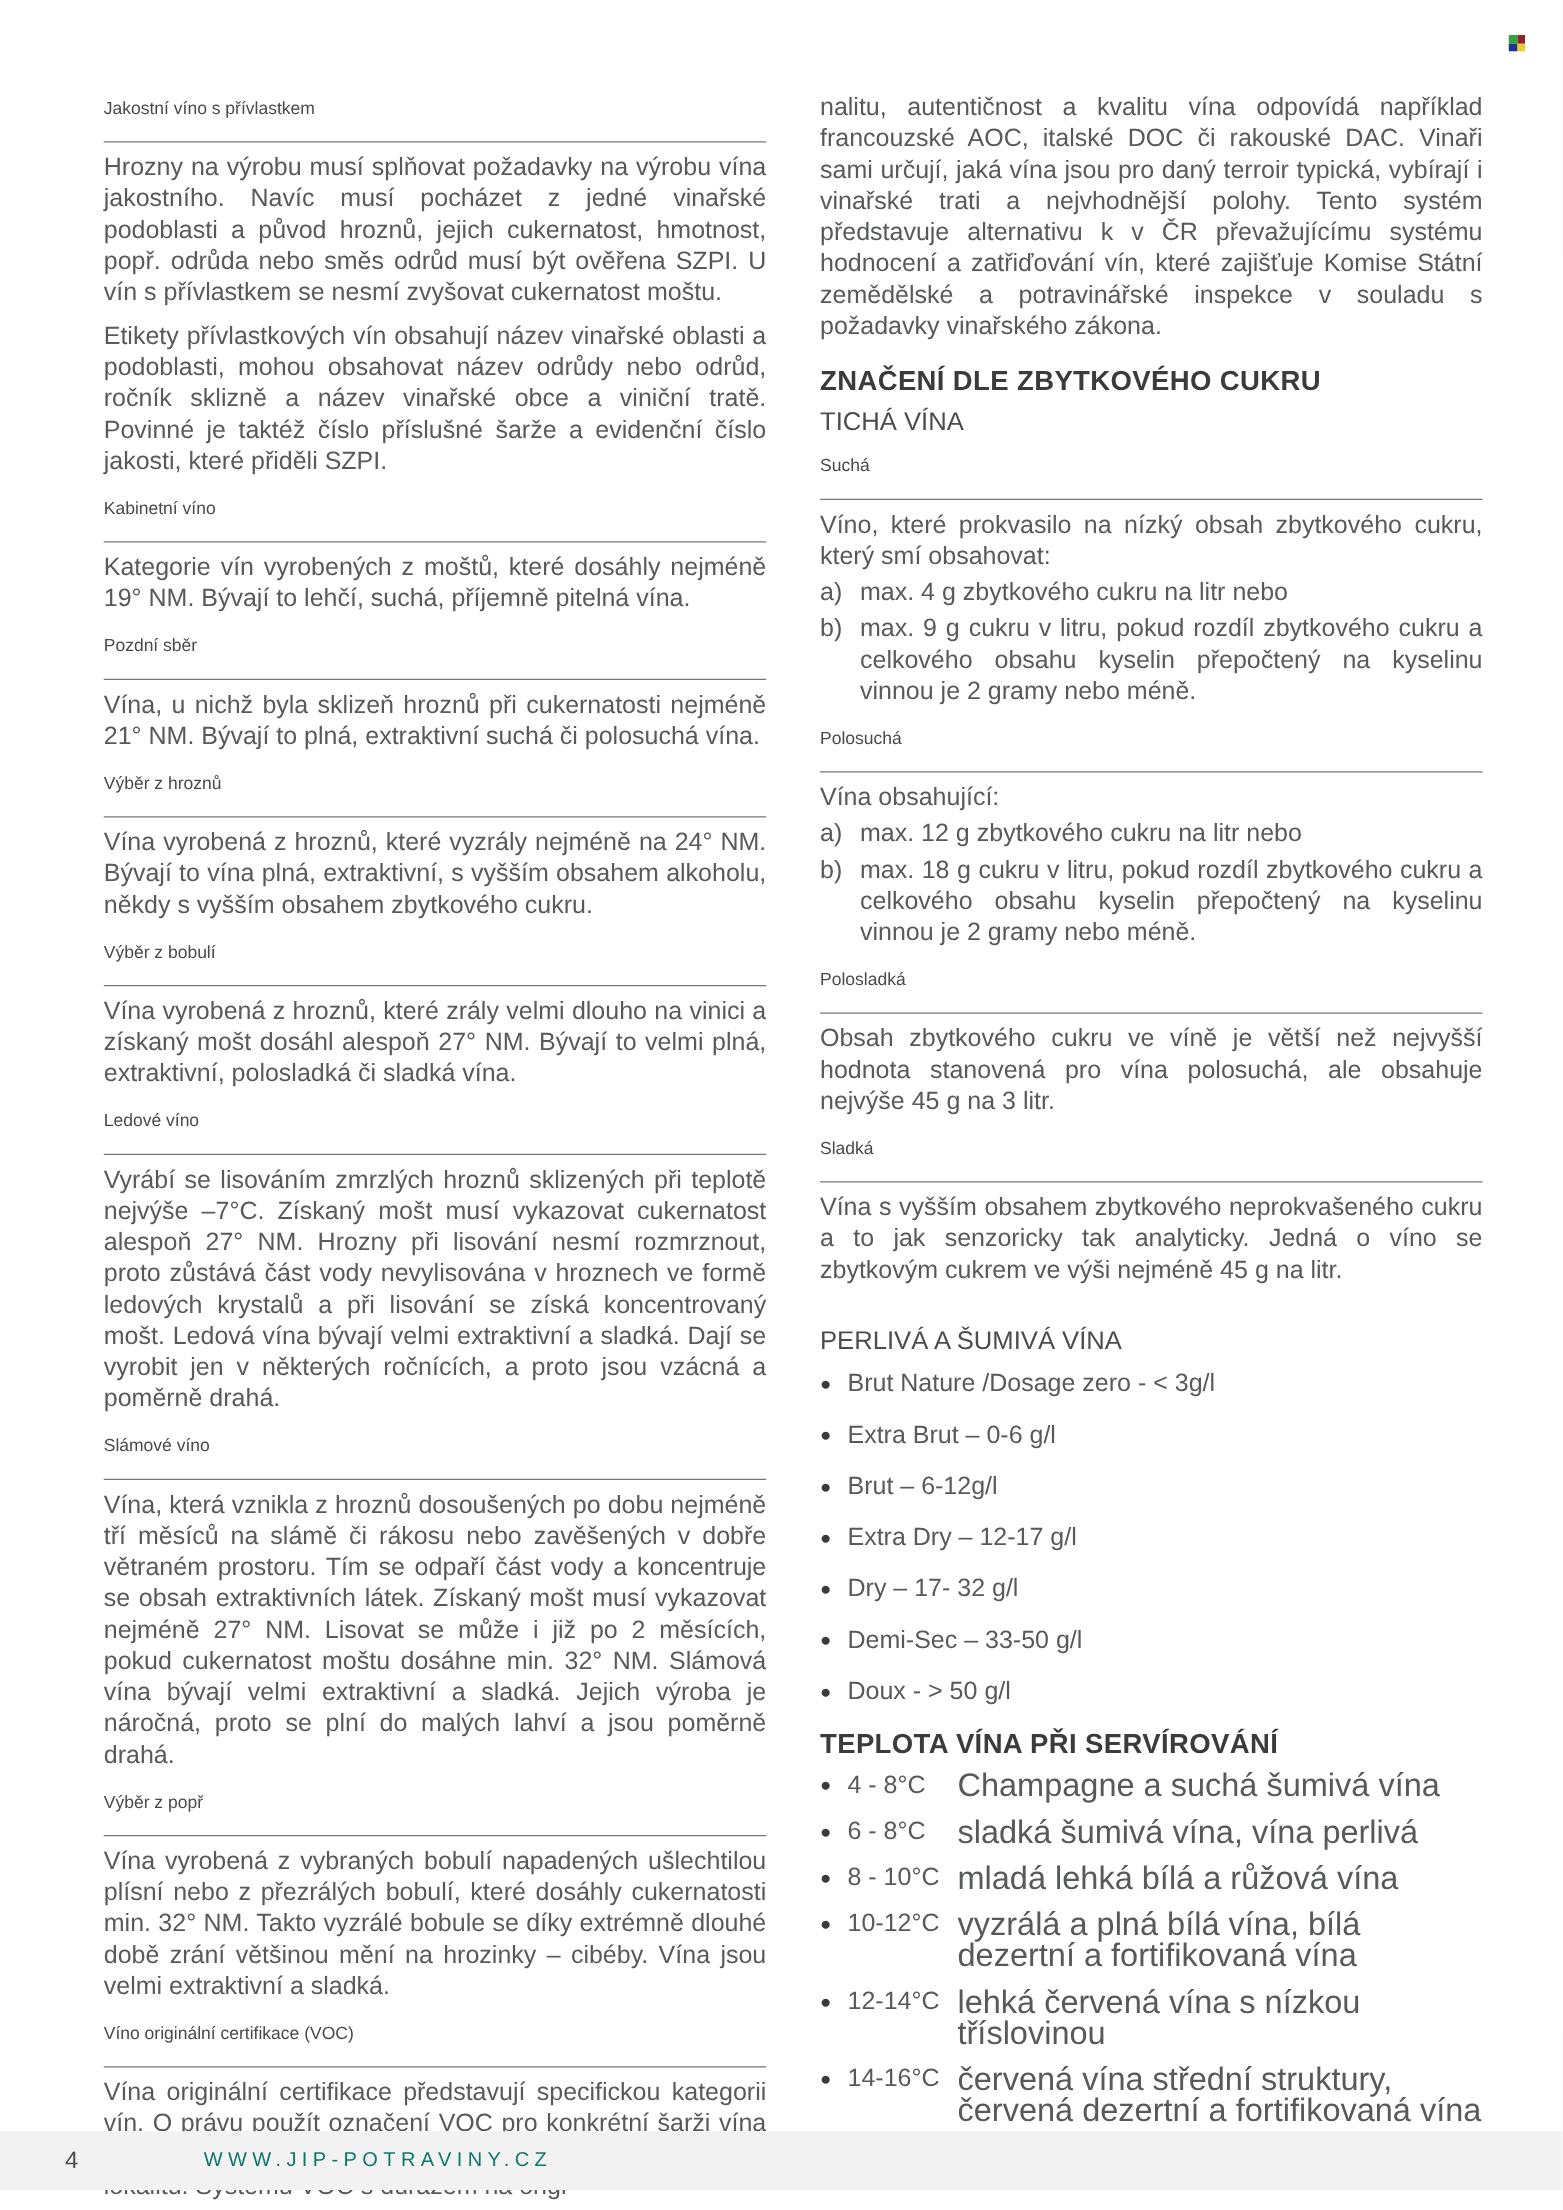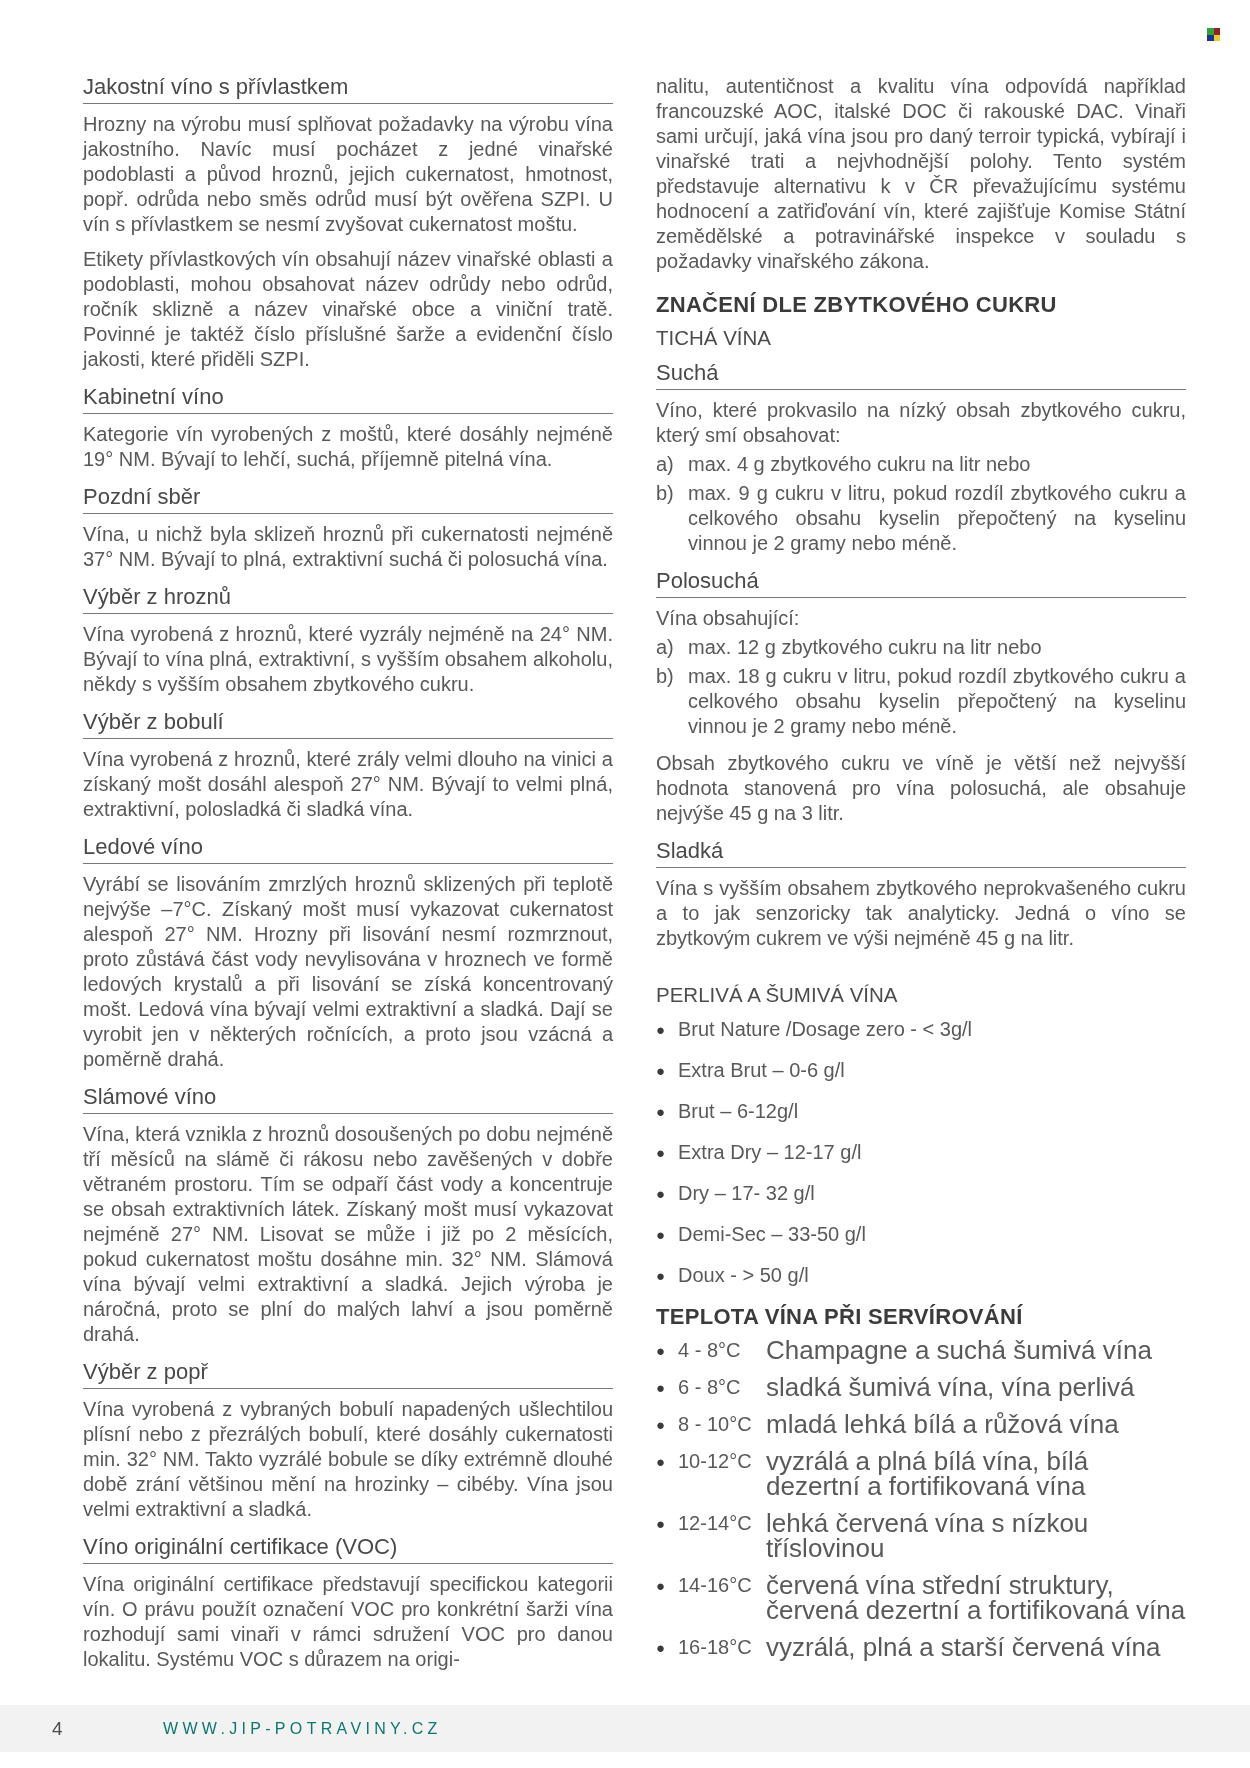--- a/index.html
+++ b/index.html
@@ -25,24 +25,24 @@
     font-size:20px;
     line-height:25px;
     text-align:justify;
     color:#58595b;
     margin:0 0 10px 0;
   }
   .body-text:last-child{margin-bottom:0;}
   .section{margin-top:12px;}
   .section:first-child{margin-top:0;}
   .section-heading{
-    font-size:22px;
+    font-size:14px;
     line-height:25px;
     color:#48494b;
-    padding-bottom:4px;
+    padding-bottom:14px;
     border-bottom:1px solid #77787b;
     margin-bottom:8px;
   }
   .big-title{
     font-size:22px;
     font-weight:bold;
     letter-spacing:0.3px;
     color:#3b3b3d;
     margin:18px 0 8px 0;
   }
@@ -122,21 +122,21 @@
         <p class="body-text">Etikety přívlastkových vín obsahují název vinařské oblasti a podoblasti, mohou obsahovat název odrůdy nebo odrůd, ročník sklizně a název vinařské obce a viniční tratě. Povinné je taktéž číslo příslušné šarže a evidenční číslo jakosti, které přiděli SZPI.</p>
       </div>
 
       <div class="section">
         <div class="section-heading">Kabinetní víno</div>
         <p class="body-text">Kategorie vín vyrobených z moštů, které dosáhly nejméně 19° NM. Bývají to lehčí, suchá, příjemně pitelná vína.</p>
       </div>
 
       <div class="section">
         <div class="section-heading">Pozdní sběr</div>
-        <p class="body-text">Vína, u nichž byla sklizeň hroznů při cukernatosti nejméně 37° NM. Bývají to plná, extraktivní suchá či polosuchá vína.</p>
+        <p class="body-text">Vína, u nichž byla sklizeň hroznů při cukernatosti nejméně 21° NM. Bývají to plná, extraktivní suchá či polosuchá vína.</p>
       </div>
 
       <div class="section">
         <div class="section-heading">Výběr z hroznů</div>
         <p class="body-text">Vína vyrobená z hroznů, které vyzrály nejméně na 24° NM. Bývají to vína plná, extraktivní, s vyšším obsahem alkoholu, někdy s vyšším obsahem zbytkového cukru.</p>
       </div>
 
       <div class="section">
         <div class="section-heading">Výběr z bobulí</div>
         <p class="body-text">Vína vyrobená z hroznů, které zrály velmi dlouho na vinici a získaný mošt dosáhl alespoň 27° NM. Bývají to velmi plná, extraktivní, polosladká či sladká vína.</p>
@@ -191,20 +191,21 @@
           <span class="ab-label">a)</span>
           <span class="ab-text">max. 12 g zbytkového cukru na litr nebo</span>
         </div>
         <div class="ab-item">
           <span class="ab-label">b)</span>
           <span class="ab-text">max. 18 g cukru v litru, pokud rozdíl zbytkového cukru a celkového obsahu kyselin přepočtený na kyselinu vinnou je 2 gramy nebo méně.</span>
         </div>
       </div>
 
       <div class="section">
+        <div class="section-heading">Polosladká</div>
         <p class="body-text">Obsah zbytkového cukru ve víně je větší než nejvyšší hodnota stanovená pro vína polosuchá, ale obsahuje nejvýše 45 g na 3 litr.</p>
       </div>
 
       <div class="section">
         <div class="section-heading">Sladká</div>
         <p class="body-text">Vína s vyšším obsahem zbytkového neprokvašeného cukru a to jak senzoricky tak analyticky. Jedná o víno se zbytkovým cukrem ve výši nejméně 45 g na litr.</p>
       </div>
 
       <div class="sub-title perliva-title">PERLIVÁ A ŠUMIVÁ VÍNA</div>
 

